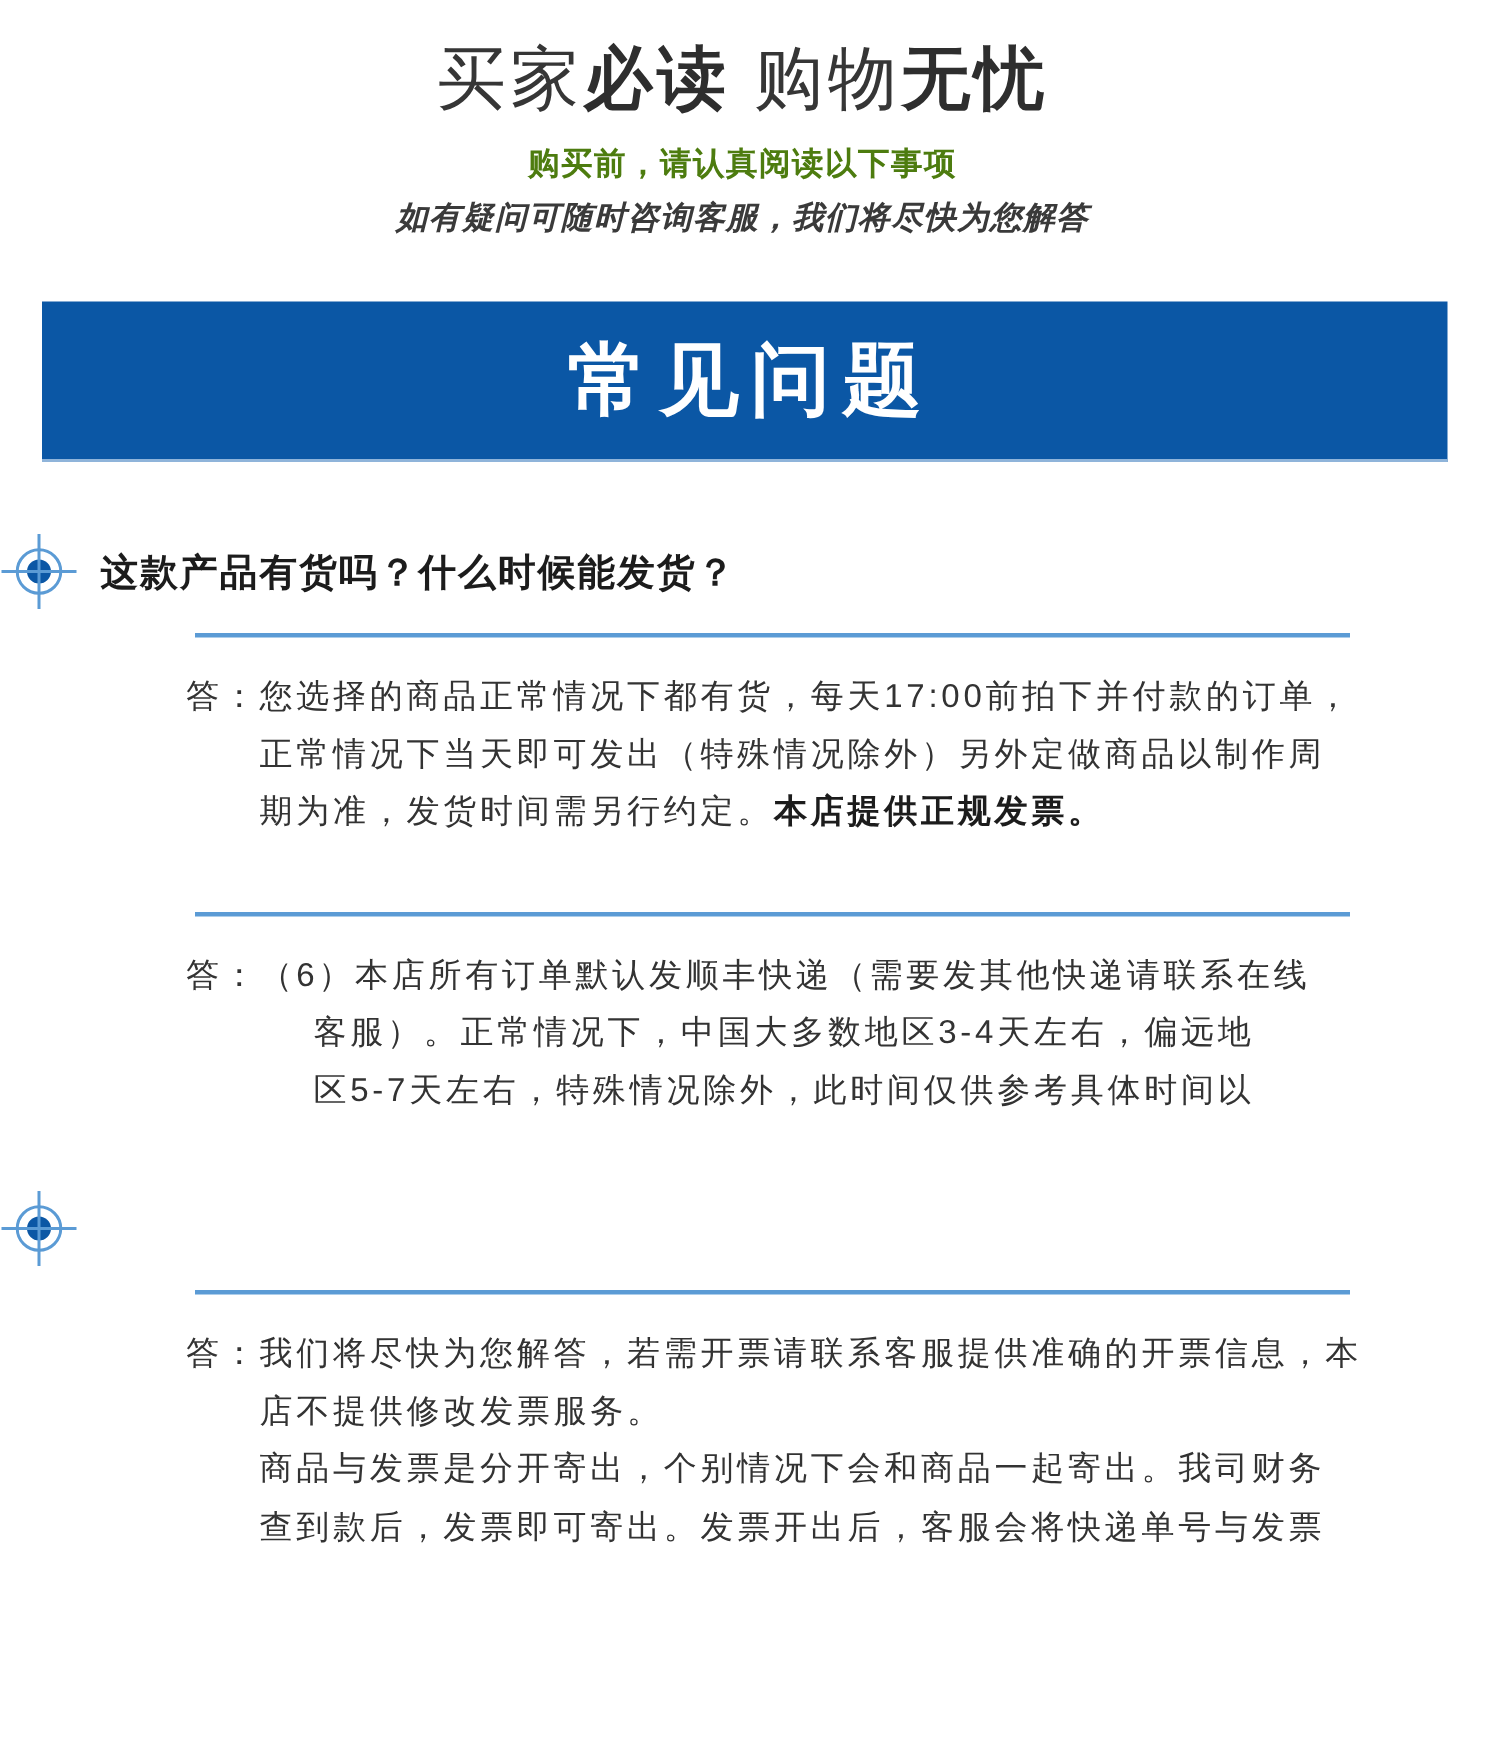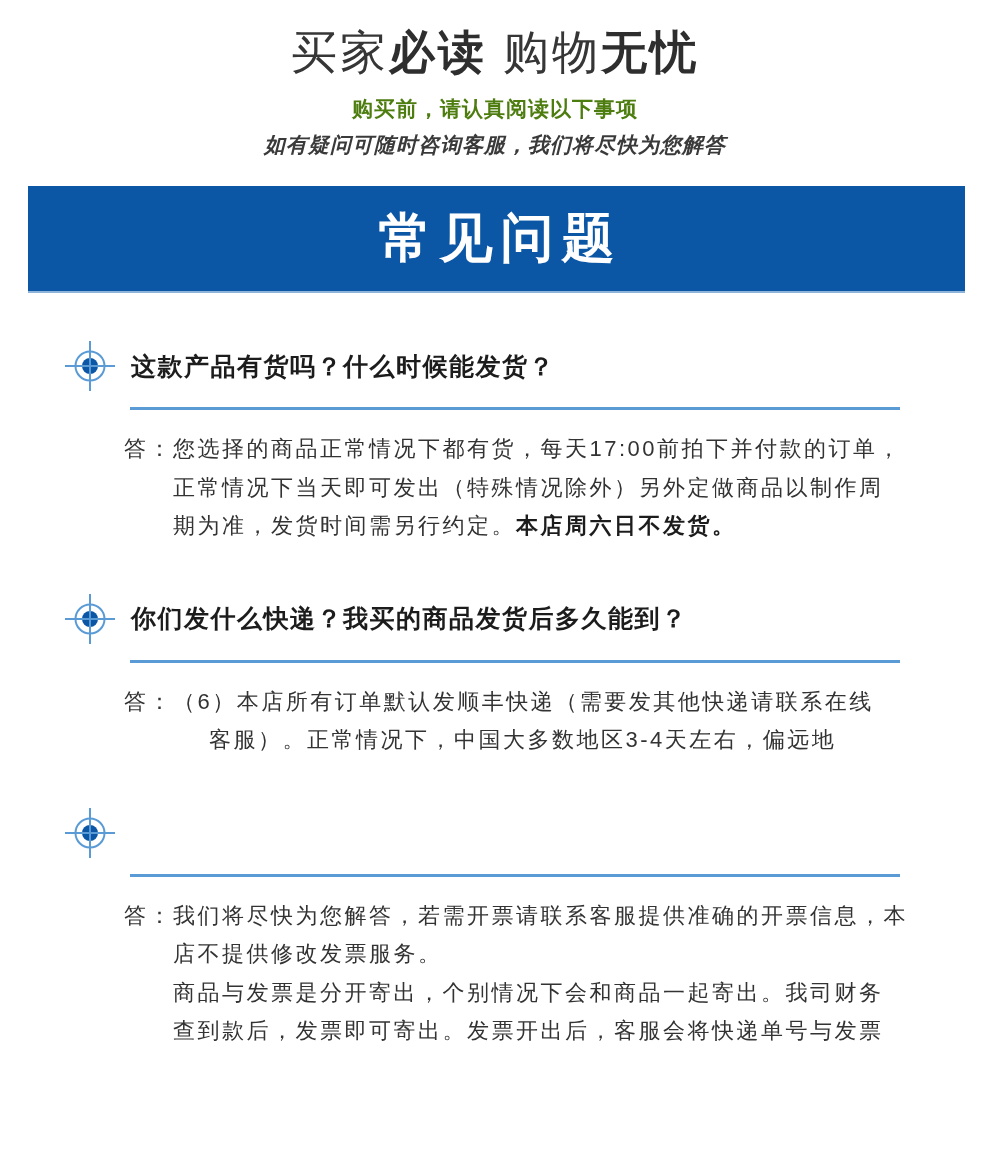--- a/index.html
+++ b/index.html
@@ -35,21 +35,21 @@
     margin-top: 8px;
     font-size: 21px;
     font-weight: 700;
     letter-spacing: 1px;
     color: #3a3a3a;
     font-style: italic;
   }
 
   
   .banner {
-    margin: 27px 25px 0 28px;
+    margin: 42px 25px 0 28px;
     height: 107px;
     background: var(--banner-blue, #0b57a5);
     border-bottom: 2px solid #8fb4da;
     display: flex;
     align-items: center;
     justify-content: center;
   }
   .banner-title {
     color: #ffffff;
     font-size: 53px;
@@ -57,21 +57,20 @@
     letter-spacing: 8px;
     text-indent: 8px;
   }
 
   
   .qa-wrap { padding-top: 47px; }
   .qa-section { margin-bottom: 47px; }
   .q-row {
     display: flex;
     align-items: center;
-    padding-left: 64px;
   }
   .q-icon { width: 52px; height: 52px; flex: 0 0 52px; }
   .q-title {
     margin-left: 15px;
     font-size: 25px;
     font-weight: 700;
     letter-spacing: 1.5px;
     color: #1c1c1c;
   }
   .q-divider {
@@ -119,41 +118,33 @@
         <line x1="1" y1="26" x2="51" y2="26" stroke-width="2" class="cross" stroke="#5b9bd5"></line>
       </svg>
       <h2 class="q-title">这款产品有货吗？什么时候能发货？</h2>
     </div>
     <div class="q-divider"></div>
     <div class="answer">
       <span class="answer-label">答：</span>
       <div class="answer-body">
             <div class="answer-line"><span>您选择的商品正常情况下都有货，每天17:00前拍下并付款的订单，</span></div>
             <div class="answer-line"><span>正常情况下当天即可发出（特殊情况除外）另外定做商品以制作周</span></div>
-            <div class="answer-line"><span>期为准，发货时间需另行约定。</span><b>本店周六日不发货。</b></div>
+            <div class="answer-line"><span>期为准，发货时间需另行约定。</span><b>本店提供正规发票。</b></div>
           </div>
     </div>
   </section>
 
   <section class="qa-section">
-    <div class="q-row">
-      <svg class="q-icon" viewBox="0 0 52 52">
-        <circle cx="26" cy="26" r="8" class="dot" fill="#0b57a5"></circle>
-        <circle cx="26" cy="26" r="14.5" fill="none" stroke-width="2" class="ring" stroke="#5b9bd5"></circle>
-        <line x1="26" y1="1" x2="26" y2="51" stroke-width="2" class="cross" stroke="#5b9bd5"></line>
-        <line x1="1" y1="26" x2="51" y2="26" stroke-width="2" class="cross" stroke="#5b9bd5"></line>
-      </svg>
-      <h2 class="q-title">你们发什么快递？我买的商品发货后多久能到？</h2>
-    </div>
     <div class="q-divider"></div>
     <div class="answer">
       <span class="answer-label">答：</span>
       <div class="answer-body">
             <div class="answer-line"><span>（6）本店所有订单默认发顺丰快递（需要发其他快递请联系在线</span></div>
             <div class="answer-line indent"><span>客服）。正常情况下，中国大多数地区3-4天左右，偏远地</span></div>
+            <div class="answer-line indent"><span>区5-7天左右，特殊情况除外，此时间仅供参考具体时间以</span></div>
           </div>
     </div>
   </section>
 
   <section class="qa-section">
     <div class="q-row">
       <svg class="q-icon" viewBox="0 0 52 52">
         <circle cx="26" cy="26" r="8" class="dot" fill="#0b57a5"></circle>
         <circle cx="26" cy="26" r="14.5" fill="none" stroke-width="2" class="ring" stroke="#5b9bd5"></circle>
         <line x1="26" y1="1" x2="26" y2="51" stroke-width="2" class="cross" stroke="#5b9bd5"></line>

